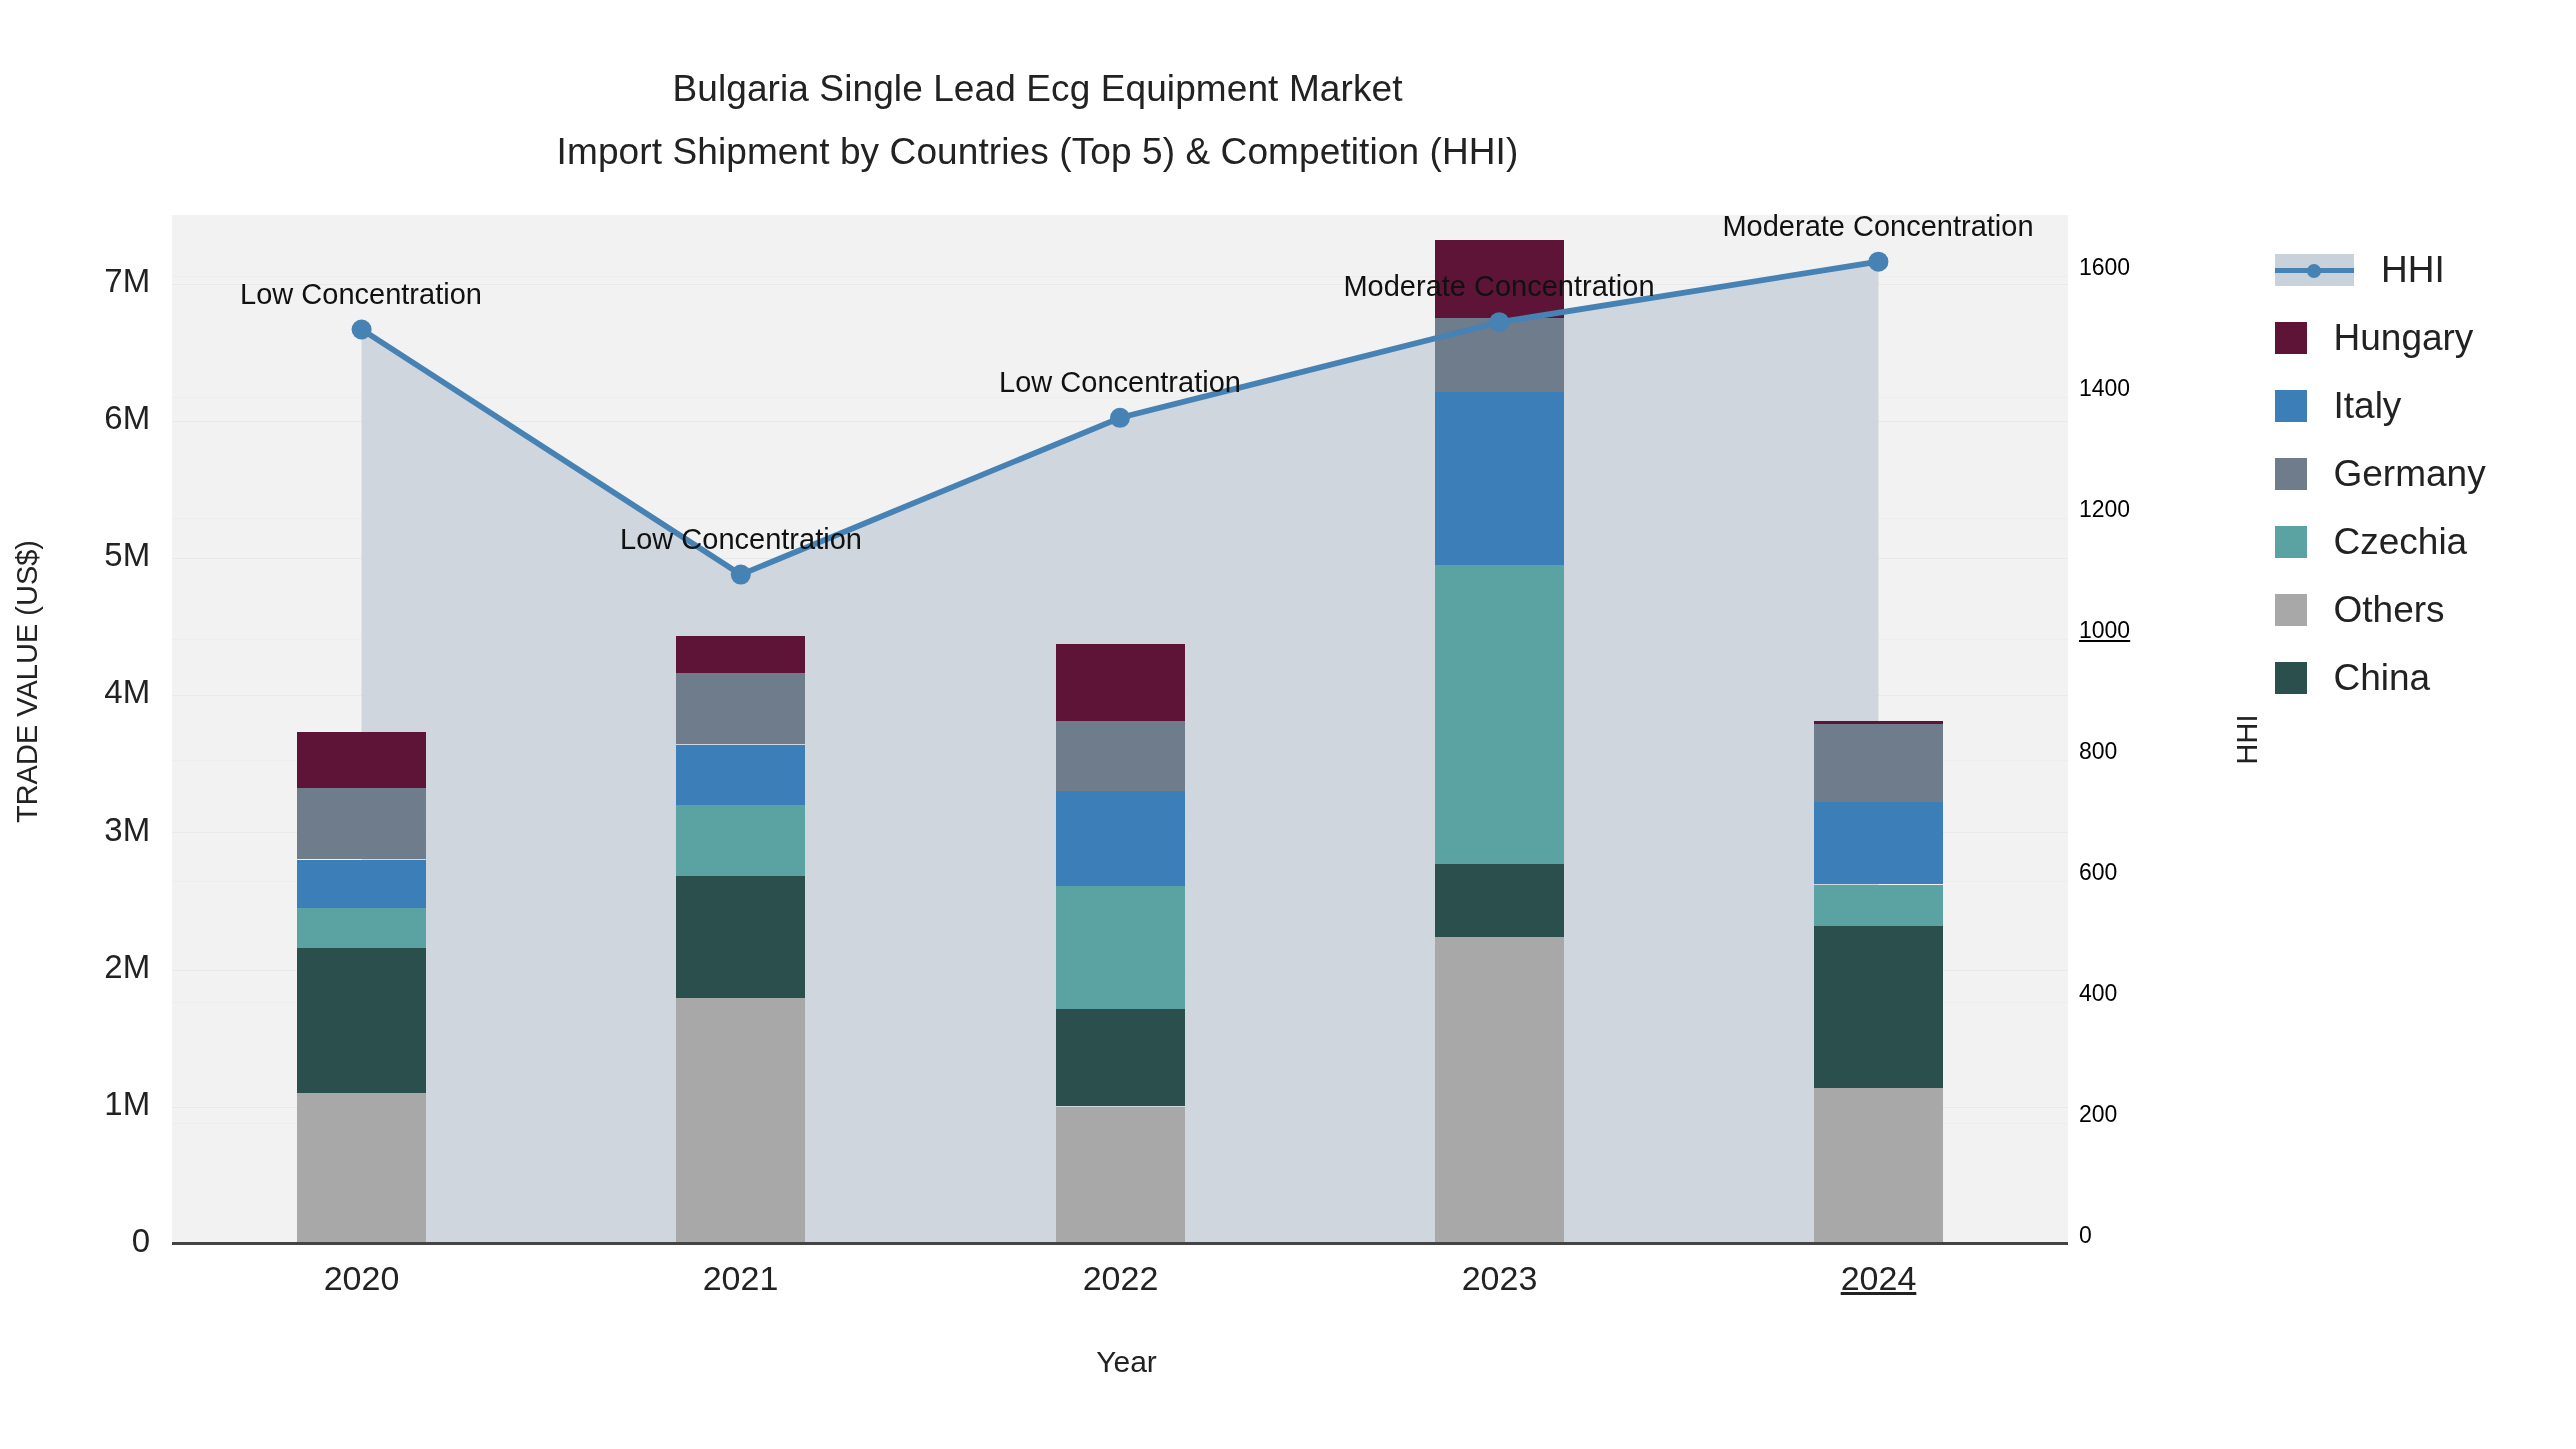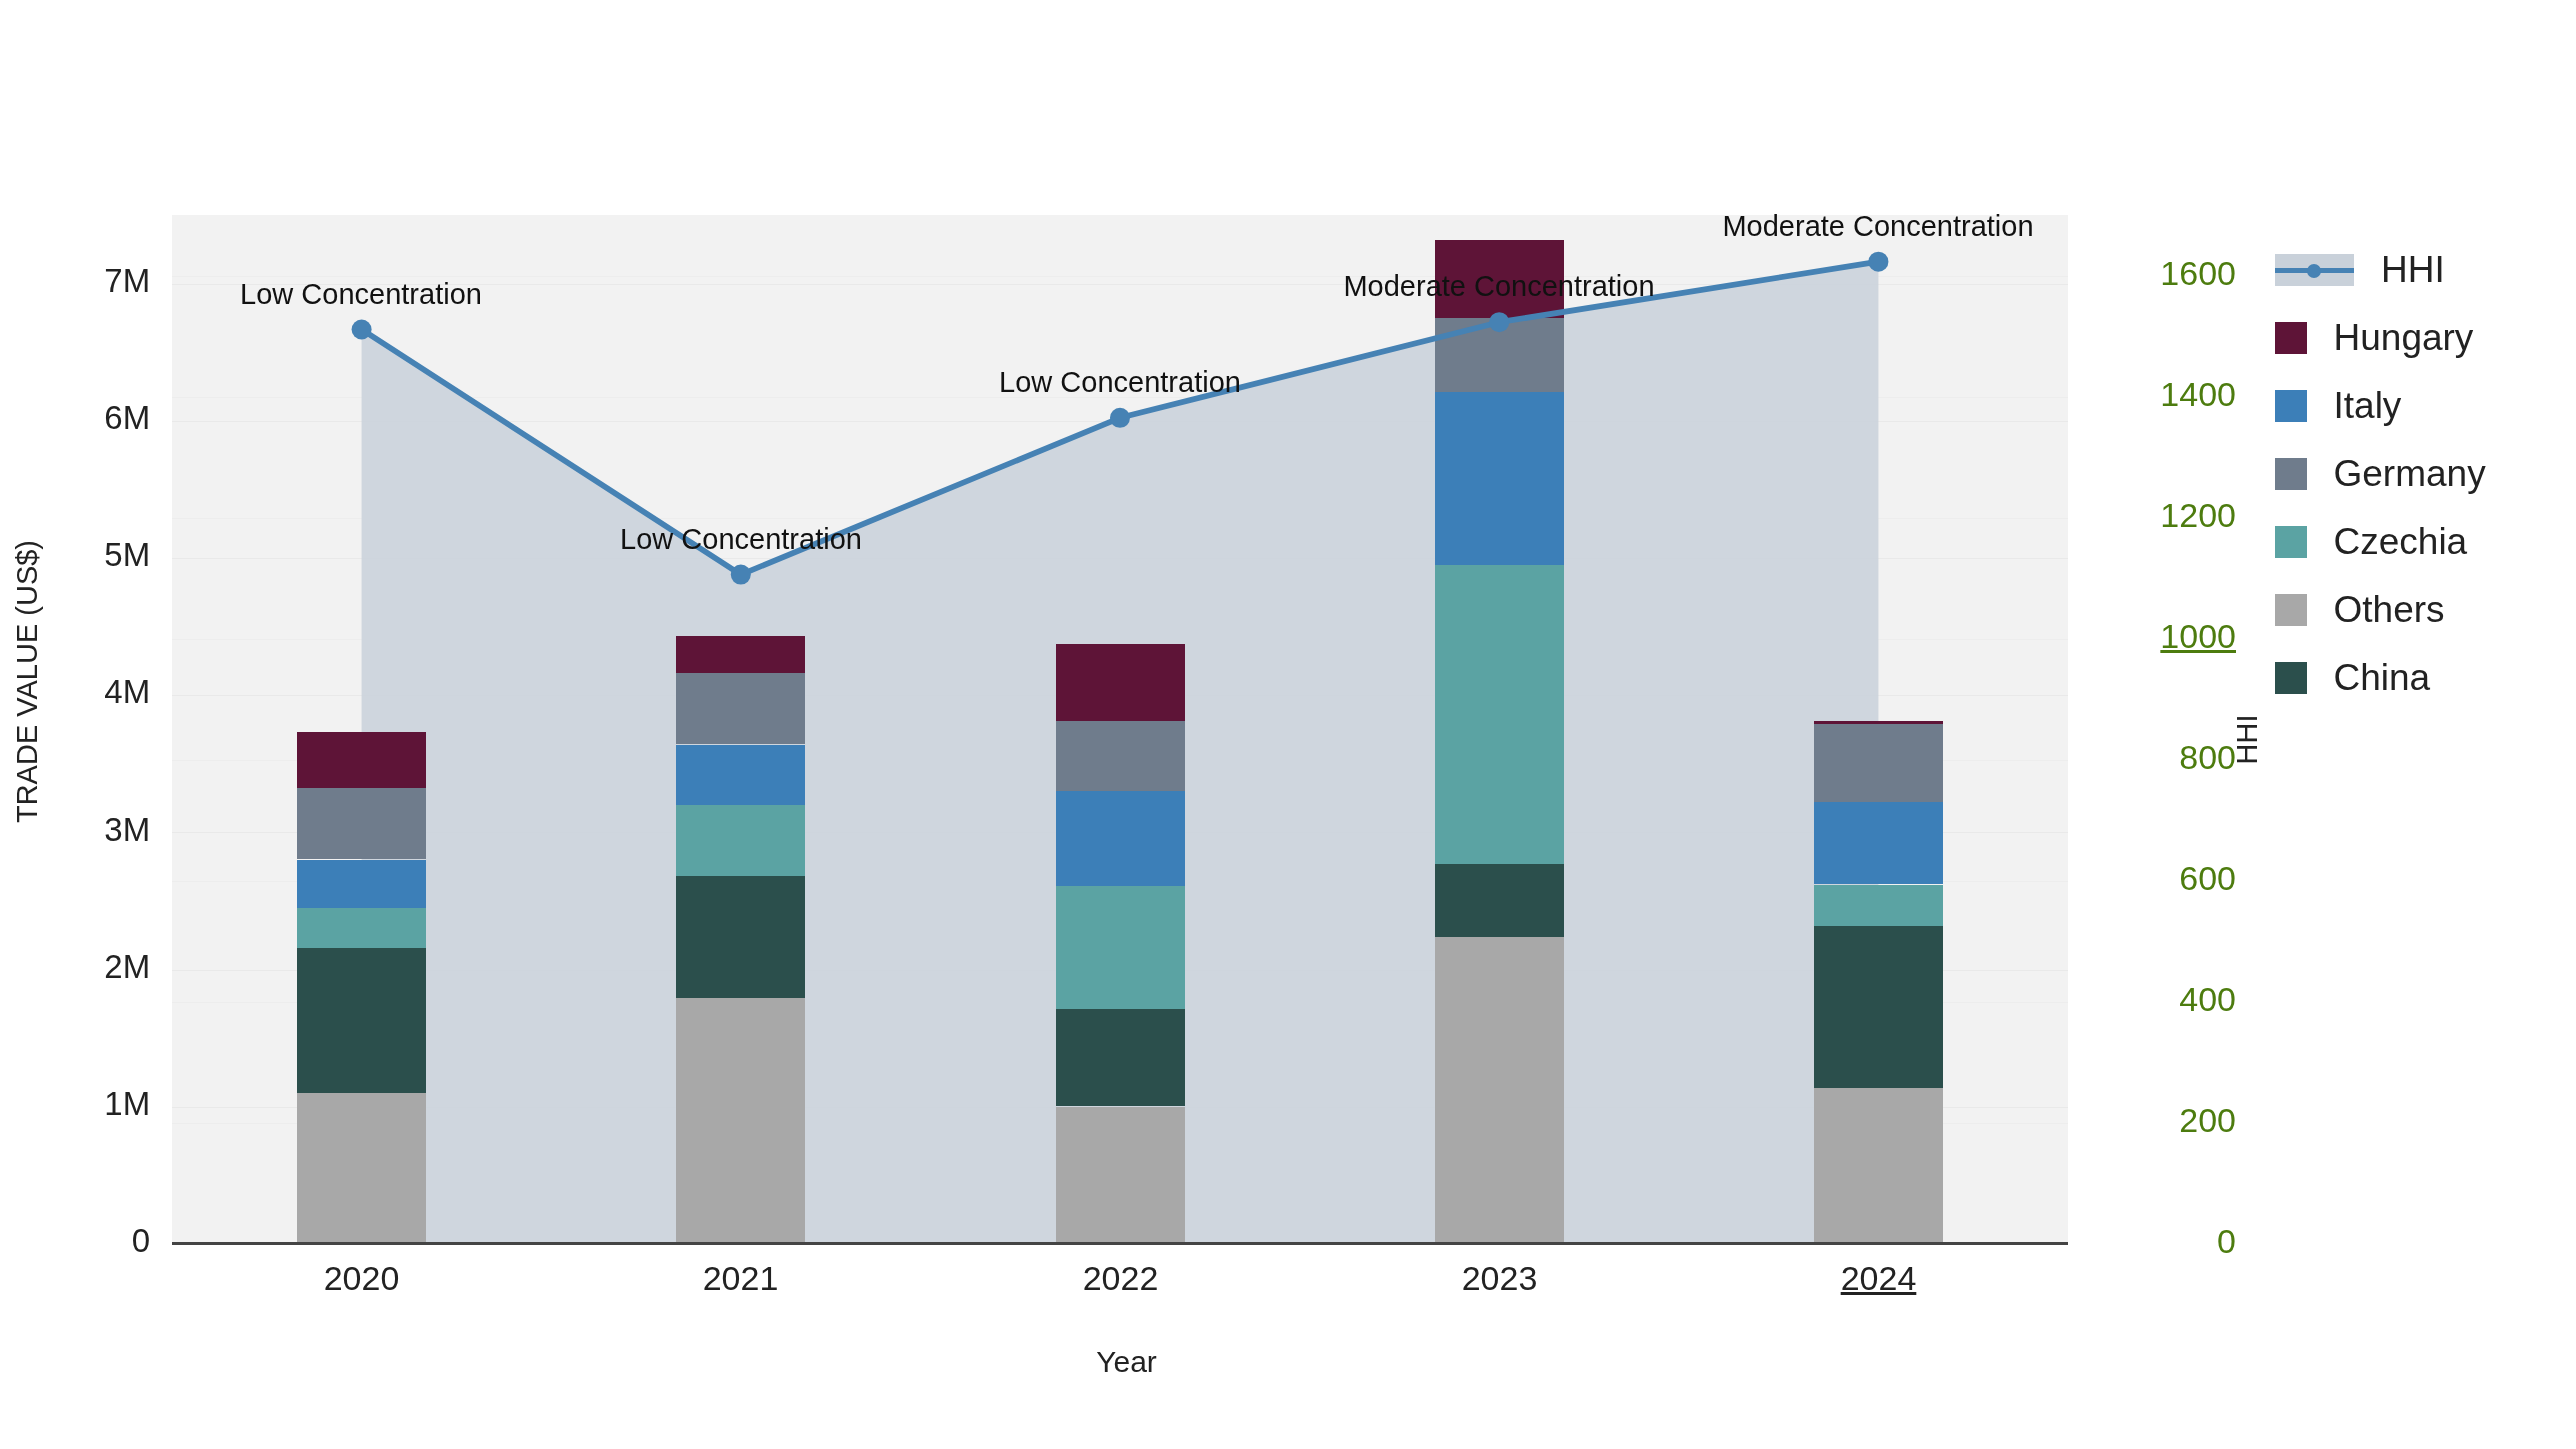--- a/index.html
+++ b/index.html
@@ -24,21 +24,21 @@
     position:absolute;left:172px;top:215px;
     width:1896px;height:1029px;
     background:#f2f2f2;
   }
   .gridline{position:absolute;left:0;width:100%;height:1.4px;background:#e9e9e9;}
   .gridline.minor{background:#ededed;height:1.4px;}
   .xaxis-line{
     position:absolute;left:172px;top:1242px;width:1896px;height:2.9px;background:#444444;
   }
   .ytick-left{position:absolute;width:143px;text-align:right;font-size:33px;color:#222;}
-  .ytick-right{position:absolute;width:157px;text-align:right;font-size:34px;color:#4d7c0f;}
+  .ytick-right{position:absolute;width:157px;text-align:left;font-size:23px;color:#000000;}
   .xtick{position:absolute;width:215px;text-align:center;font-size:34px;color:#222;top:1259px;}
 
   .ylabel-left{
     position:absolute;left:-187px;top:665px;width:429px;
     text-align:center;font-size:29px;color:#222;
     transform:rotate(-90deg);transform-origin:center center;
     white-space:nowrap;
   }
   .ylabel-right{
     position:absolute;left:2154px;top:723px;width:186px;
@@ -76,20 +76,24 @@
   .legend-line .dot{
     position:absolute;left:32px;top:9.3px;width:14.3px;height:14.3px;border-radius:50%;background:#4682b4;
   }
   .legend-label{font-size:37px;color:#222;white-space:nowrap;}
 </style>
 </head>
 <body>
 
 <div id="root">
 
+  <div class="title-wrap">
+    <div class="title-line">Bulgaria Single Lead Ecg Equipment Market</div>
+    <div class="title-line">Import Shipment by Countries (Top 5) &amp; Competition (HHI)</div>
+  </div>
 
   <div class="plot" id="plot">
       <div class="gridline" style="top: 1029px;"></div>
       <div class="gridline" style="top: 892px;"></div>
       <div class="gridline" style="top: 755px;"></div>
       <div class="gridline" style="top: 617px;"></div>
       <div class="gridline" style="top: 480px;"></div>
       <div class="gridline" style="top: 343px;"></div>
       <div class="gridline" style="top: 206px;"></div>
       <div class="gridline" style="top: 69px;"></div>

